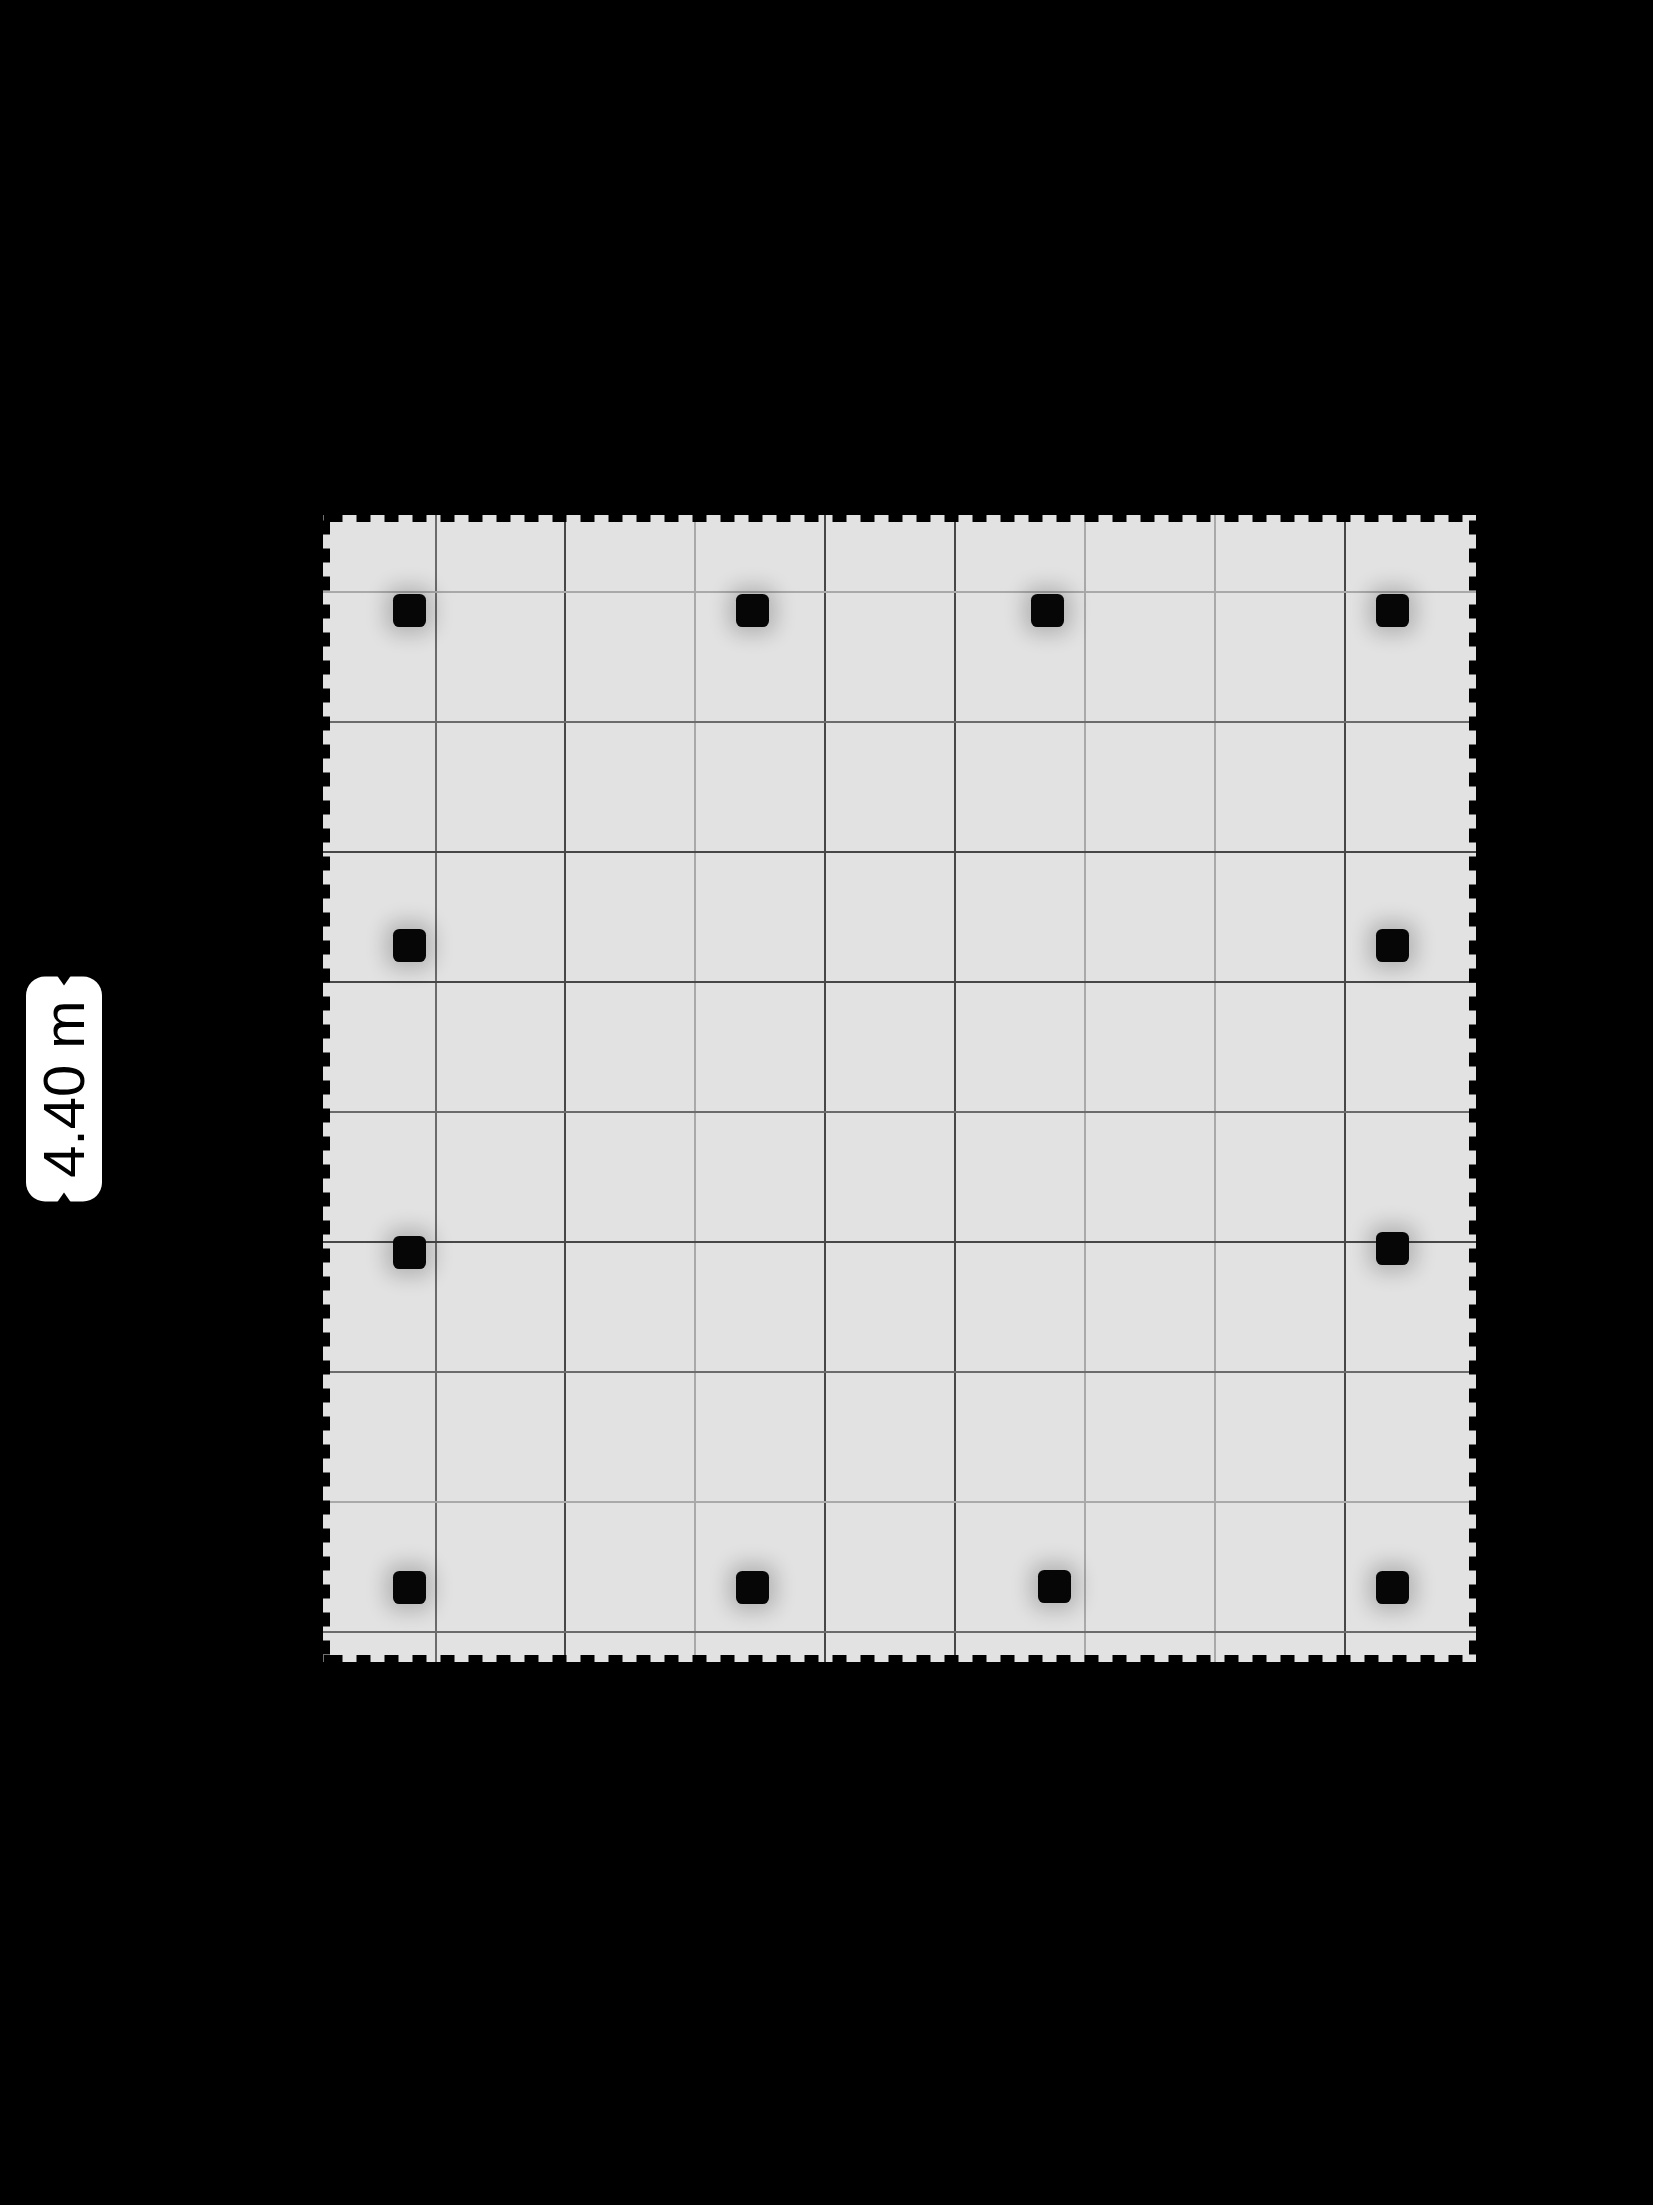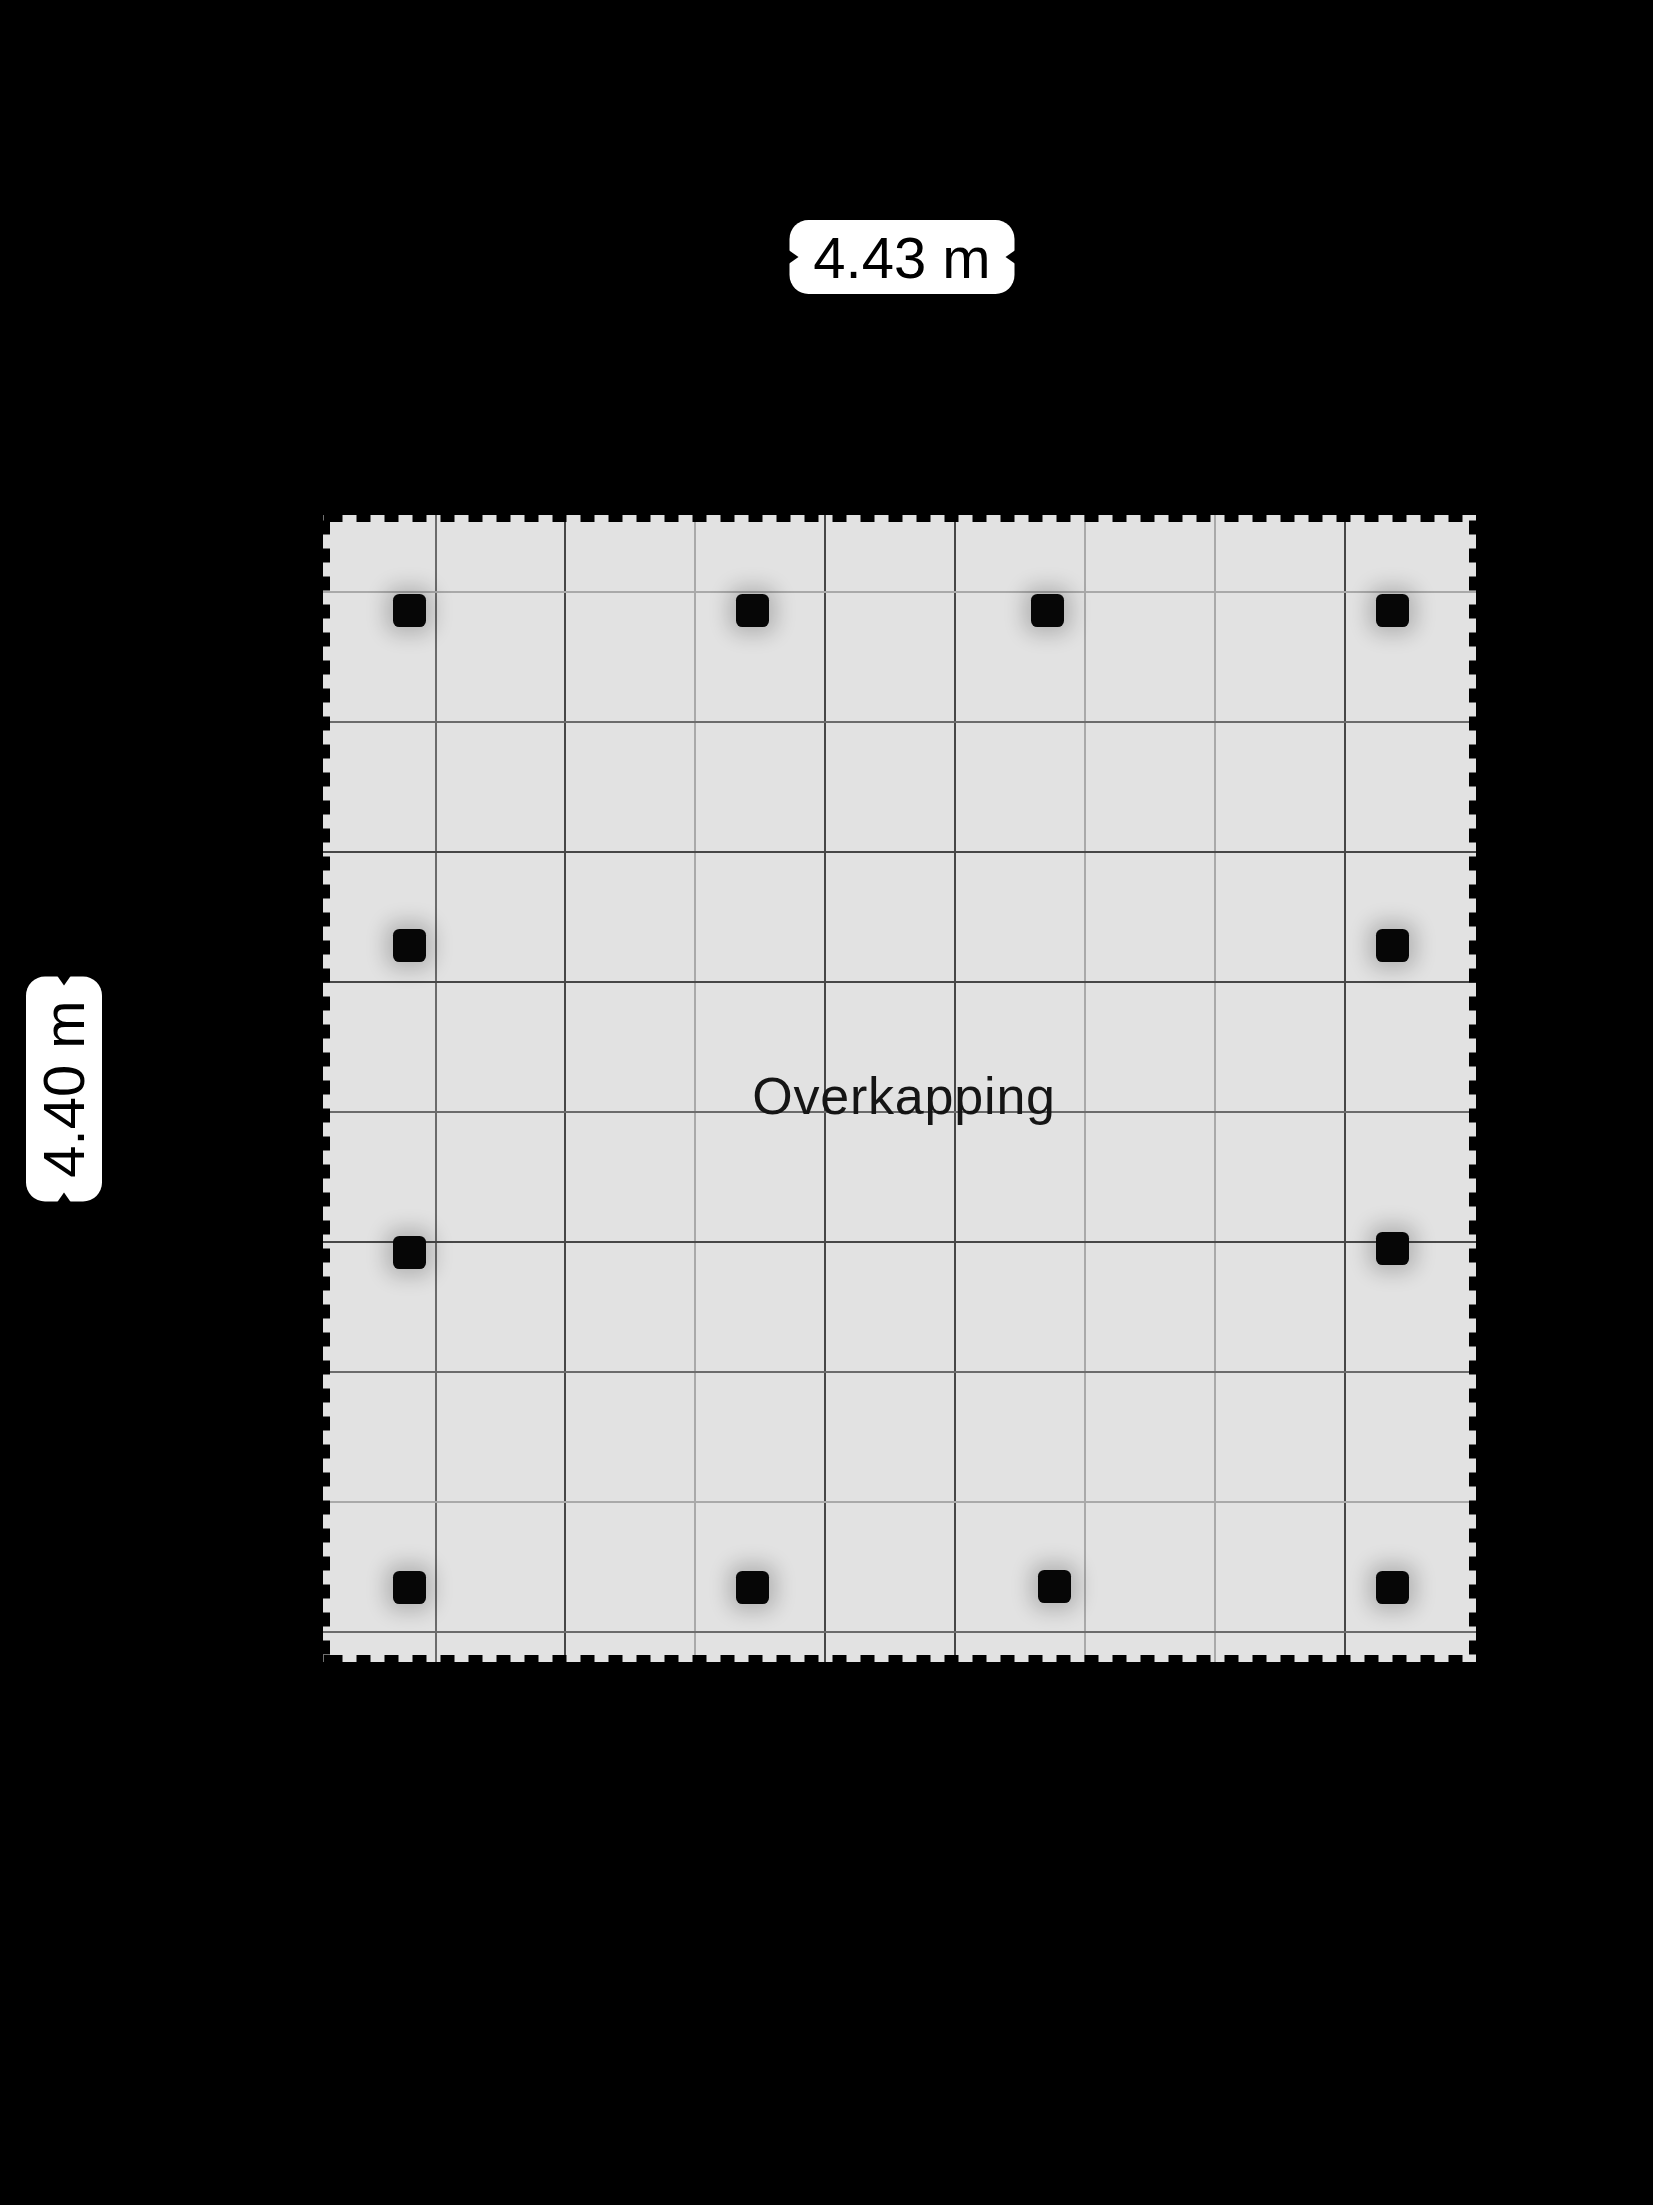--- a/index.html
+++ b/index.html
@@ -85,27 +85,21 @@
         <div class="post" style="left: 413px; top: 1056px; width: 33px; height: 33px;"></div>
         <div class="post" style="left: 715px; top: 1055px; width: 33px; height: 33px;"></div>
         <div class="post" style="left: 1053px; top: 1056px; width: 33px; height: 33px;"></div>
       </div>
     <div class="edge eh et"></div>
     <div class="edge eh eb"></div>
     <div class="edge ev el"></div>
     <div class="edge ev er"></div>
   </div>
 
-  <div class="area-label" id="areaLabel" style="left: 904px; top: 1096px;">Overkapping</div>
 
-  <div class="dim dim-top" id="dimTop" style="left: 902px; top: 257px; width: 225px; height: 74px;">
-    <span class="tick tick-w"></span>
-    <span class="txt">4.43 m</span>
-    <span class="tick tick-e"></span>
-  </div>
 
   <div class="dim dim-left" id="dimLeft" style="left: 64px; top: 1089px; width: 76px; height: 225px;">
     <span class="tick tick-n"></span>
     <span class="txt">4.40 m</span>
     <span class="tick tick-s"></span>
   </div>
 
 </div>
 
 

